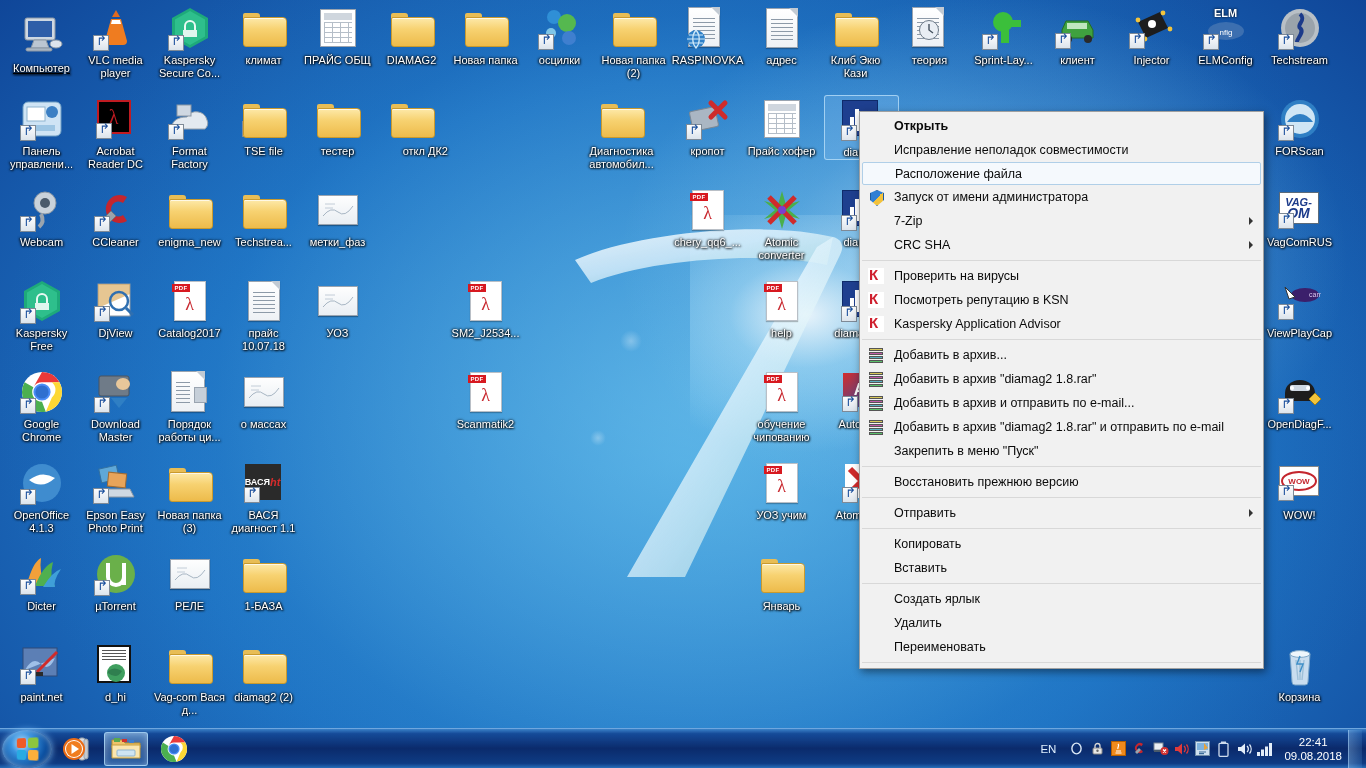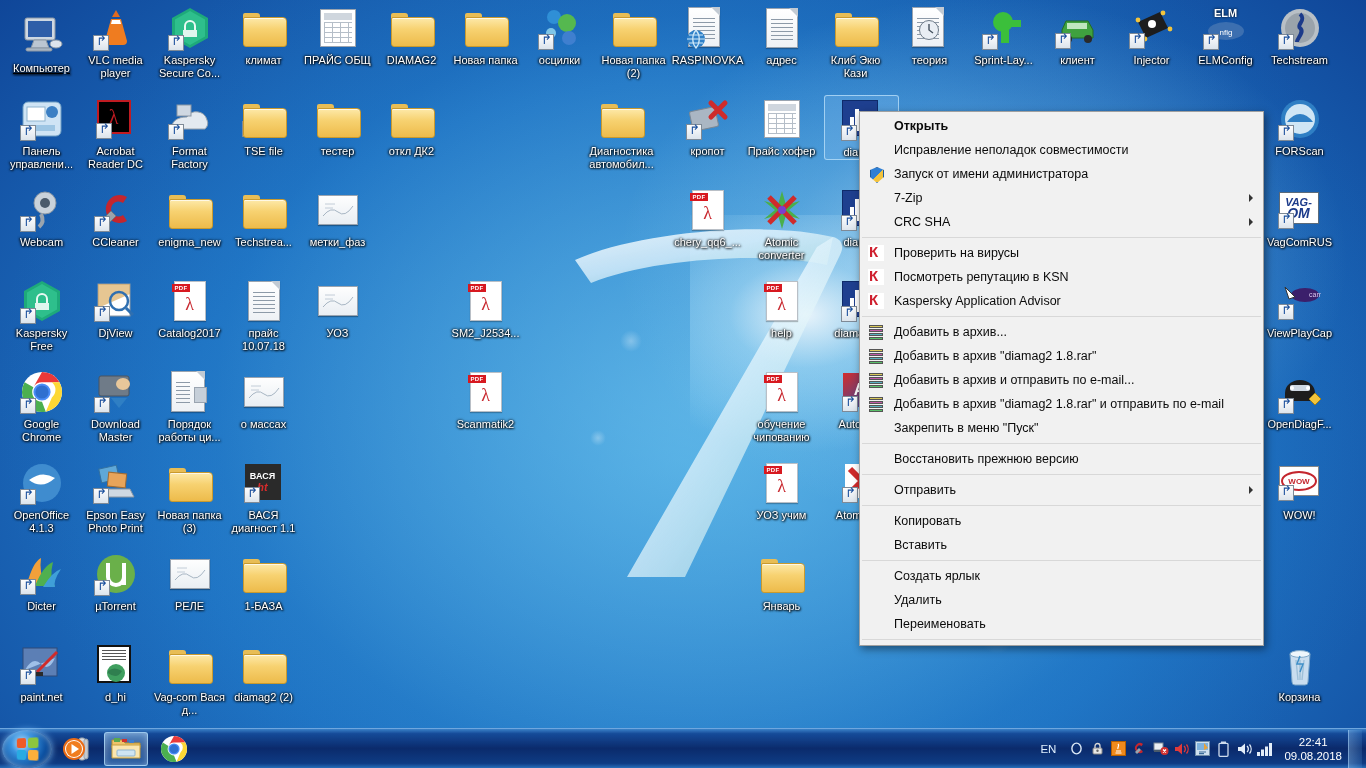--- a/index.html
+++ b/index.html
@@ -446,21 +446,21 @@
         </div>
       </div>
       <div class="label">TSE file</div>
     </div>
     <div class="icon" style="left: 300px; top: 95px;">
       <div class="glyph">
         <div class="folder"></div>
       </div>
       <div class="label">тестер</div>
     </div>
-    <div class="icon" style="left: 374px; top: 95px;">
+    <div class="icon" style="left: 374px; top: 95px; text-align: right;">
       <div class="glyph">
         <div class="folder"></div>
       </div>
       <div class="label">откл ДК2</div>
     </div>
     <div class="icon" style="left: 584px; top: 95px;">
       <div class="glyph">
         <div class="folder"></div>
       </div>
       <div class="label">Диагностика автомобил...</div>
@@ -748,21 +748,21 @@
     </div>
     <div class="icon" style="left: 152px; top: 459px;">
       <div class="glyph">
         <div class="folder"></div>
       </div>
       <div class="label">Новая папка (3)</div>
     </div>
     <div class="icon" style="left: 226px; top: 459px;">
       <div class="glyph">
         <div style="position:relative;width:38px;height:38px">
-          <div style="width:36px;height:36px;background:#2a2a2a;display:flex;flex-direction:column;align-items:center;justify-content:center;line-height:11px">
+          <div style="width:36px;height:36px;background:#2a2a2a;display:flex;flex-direction:row;align-items:center;justify-content:center;line-height:11px">
             <span style="color:#fff;font-size:9px;font-weight:bold">ВАСЯ</span>
             <span style="color:#d42c2c;font-size:11px;font-style:italic;font-weight:bold">ht</span>
           </div>
           <span class="shortcut"></span>
         </div>
       </div>
       <div class="label">ВАСЯ диагност 1.1</div>
     </div>
     <div class="icon" style="left: 744px; top: 459px;">
       <div class="glyph">
@@ -874,20 +874,23 @@
       <div class="label">Корзина</div>
     </div>
   </div>
 
 <div id="ctxmenu">
     <div class="mi bold">
       <span class="mlabel">Открыть</span>
     </div>
     <div class="mi">
       <span class="mlabel">Исправление неполадок совместимости</span>
+    </div>
+    <div class="mi hl">
+      <span class="mlabel">Расположение файла</span>
     </div>
     <div class="mi">
       <span class="micon shield-ico"></span>
       <span class="mlabel">Запуск от имени администратора</span>
     </div>
     <div class="mi">
       <span class="mlabel">7-Zip</span>
       <span class="arrow"></span>
     </div>
     <div class="mi">

